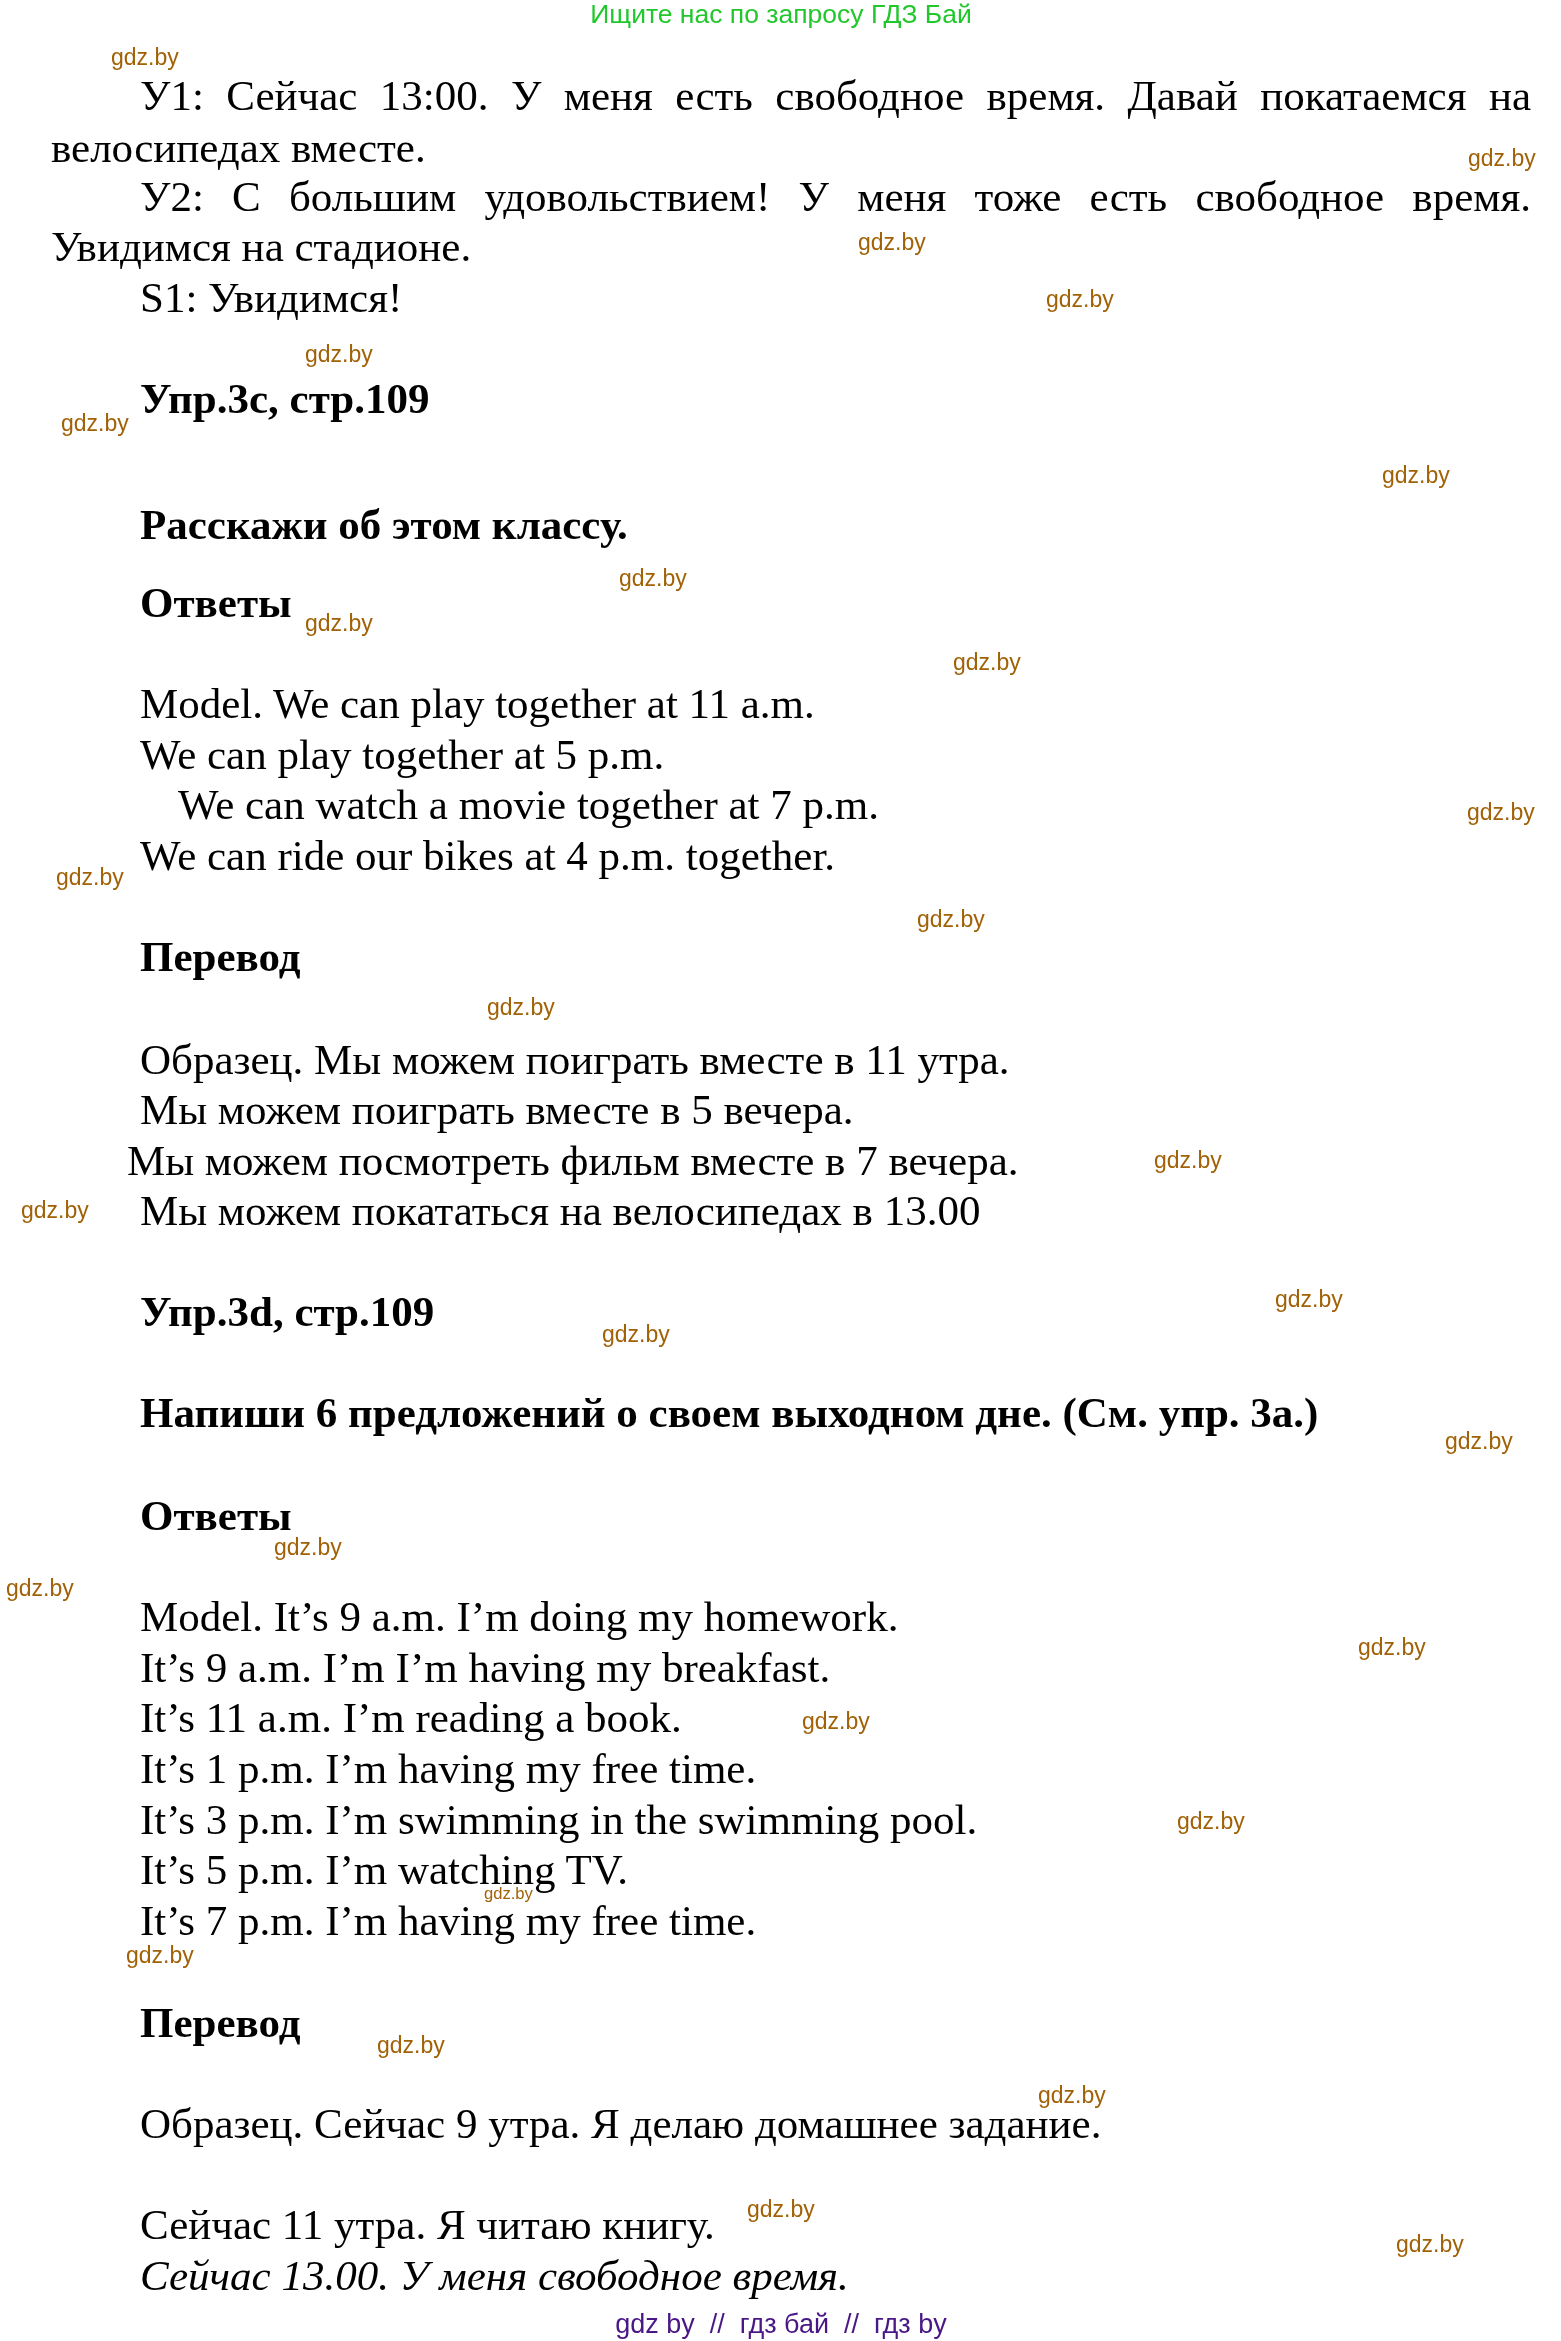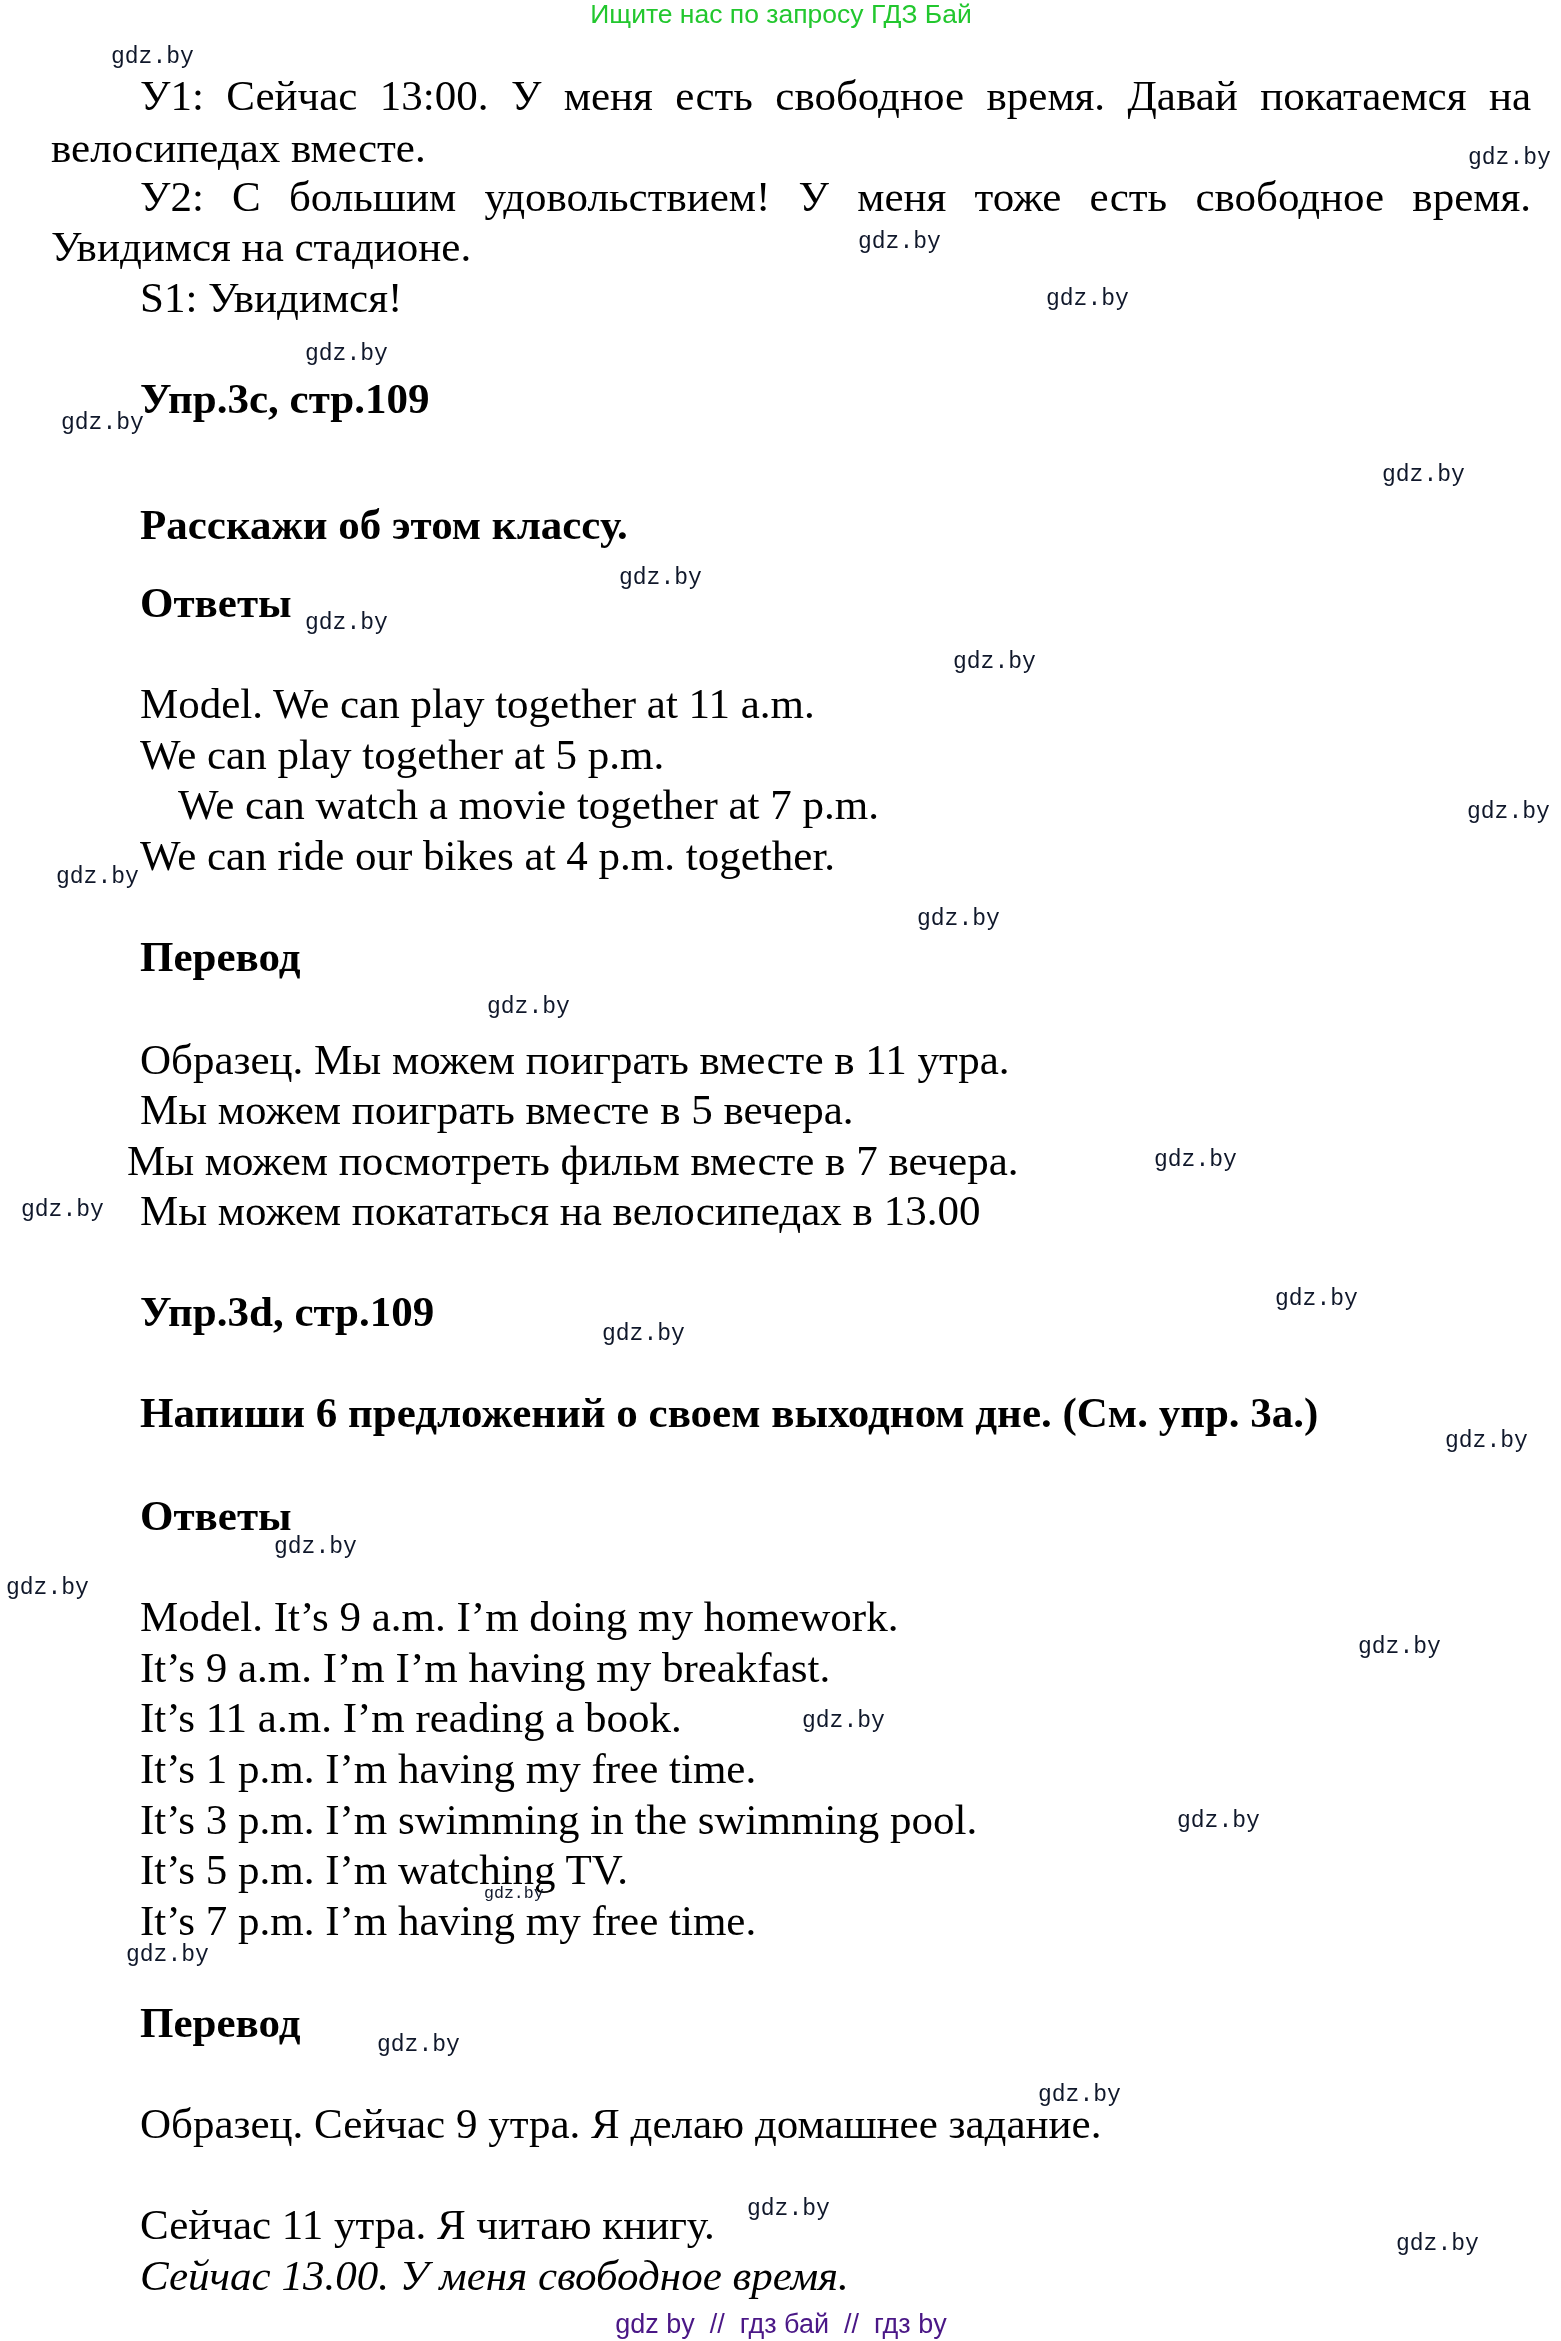--- a/index.html
+++ b/index.html
@@ -9,22 +9,22 @@
     position: absolute; white-space: nowrap;
     font-family: "Liberation Serif", "DejaVu Serif", serif;
     font-size: 43px; line-height: 43px; color: #000;
   }
   .bold { font-weight: bold; }
   .justify {
     white-space: normal; text-align: justify; text-align-last: justify;
   }
   .wm {
     position: absolute; white-space: nowrap;
-    font-family: Liberation Mono, monospace;
-    font-size: 23px; line-height: 24px; color: #0f172a;
+    font-family: Liberation Sans, sans-serif;
+    font-size: 23px; line-height: 24px; color: #a16207;
   }
   .wm.small { font-size: 16.6px; line-height: 16.6px; }
   .top-banner {
     position: absolute; left: 0; width: 1562px; top: -1.5px; text-align: center;
     font-family: "Liberation Sans", "DejaVu Sans", sans-serif;
     font-size: 26.5px; line-height: 30px; color: #22c72e;
   }
   .bottom-banner {
     position: absolute; left: 0; width: 1562px; top: 2309px; text-align: center;
     font-family: "Liberation Sans", "DejaVu Sans", sans-serif;

